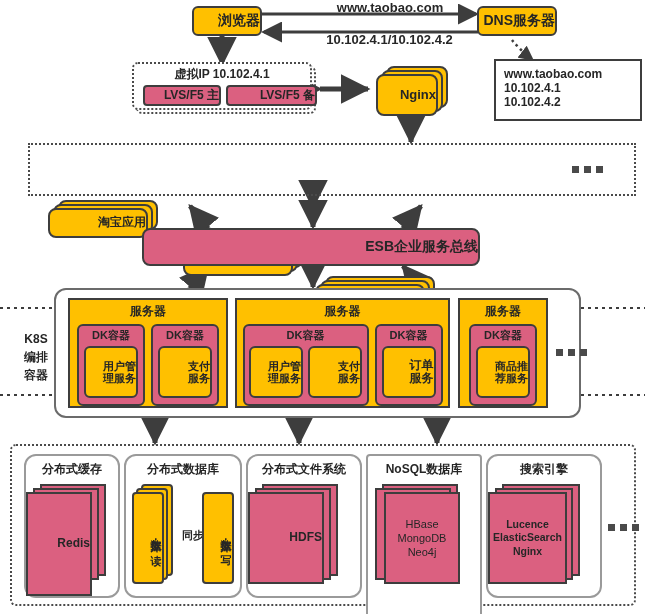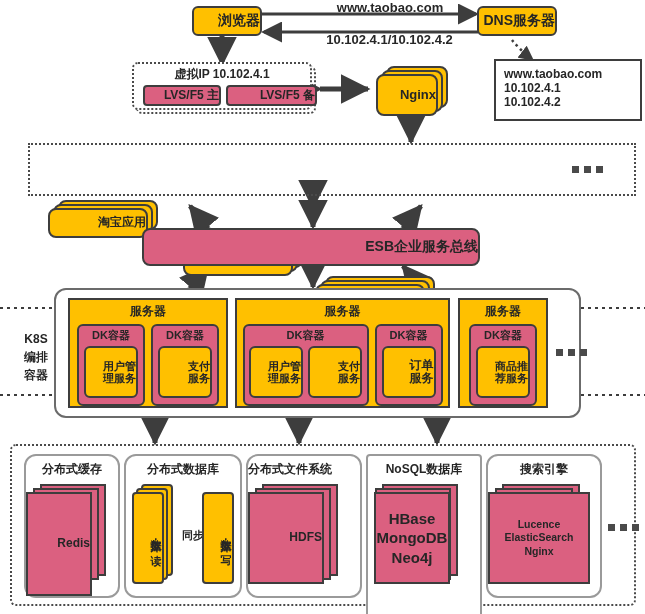--- a/index.html
+++ b/index.html
@@ -285,49 +285,49 @@
 
       <div class="label" style="position:absolute;left:47px;top:50px;width:40px;text-align:center;font-size:11px;">同步</div>
 
       <div class="node amber r4" style="position:absolute;left:76px;top:14px;width:32px;height:92px;font-size:11px;">
         <span class="vtext">数据库·写</span>
       </div>
     </div>
   </div>
 
   <div class="abs solidframe" style="left:246px;top:454px;width:116px;height:144px;border:2px solid #9a9a9a;border-radius:12px;">
-    <div class="label" style="font-size:12px;padding-top:5px;">分布式文件系统</div>
+    <div class="label" style="text-align:center;font-size:12px;padding-top:5px;">分布式文件系统</div>
     <div class="stack" style="position:relative;width:94px;height:100px;margin:6px auto 0;">
       <div class="sheet pink" style="left:14px;top:0;width:76px;height:92px;"></div>
       <div class="sheet pink" style="left:7px;top:4px;width:76px;height:92px;"></div>
       <div class="sheet pink node" style="left:0;top:8px;width:76px;height:92px;font-size:12px;">
         <span>HDFS</span>
       </div>
     </div>
   </div>
 
   <div class="abs solidframe" style="left:366px;top:454px;width:116px;height:164px;border:2px solid #9a9a9a;border-radius:4px;">
     <div class="label" style="text-align:center;font-size:12px;padding-top:5px;">NoSQL数据库</div>
     <div class="stack" style="position:relative;width:94px;height:100px;margin:6px auto 0;">
       <div class="sheet pink" style="left:14px;top:0;width:76px;height:92px;"></div>
       <div class="sheet pink" style="left:7px;top:4px;width:76px;height:92px;"></div>
-      <div class="sheet pink" style="left:6px;top:8px;width:76px;height:92px;display:flex;flex-direction:column;align-items:center;justify-content:center;font-weight:bold;font-size:15px;line-height:1.3;color:#262626;">
+      <div class="sheet pink" style="left:16px;top:8px;width:76px;height:92px;display:flex;flex-direction:column;align-items:center;justify-content:center;font-weight:normal;font-size:11px;line-height:1.3;color:#262626;">
         <span>HBase</span>
         <span>MongoDB</span>
         <span>Neo4j</span>
       </div>
     </div>
   </div>
 
   <div class="abs solidframe" style="left:486px;top:454px;width:116px;height:144px;border:2px solid #9a9a9a;border-radius:12px;">
     <div class="label" style="text-align:center;font-size:12px;padding-top:5px;">搜索引擎</div>
     <div class="stack" style="position:relative;width:94px;height:100px;margin:6px auto 0;">
       <div class="sheet pink" style="left:14px;top:0;width:78px;height:92px;"></div>
       <div class="sheet pink" style="left:7px;top:4px;width:78px;height:92px;"></div>
-      <div class="sheet pink" style="left:0;top:8px;width:102px;height:92px;display:flex;flex-direction:column;align-items:center;justify-content:center;font-weight:bold;font-size:10.5px;line-height:1.3;color:#262626;">
+      <div class="sheet pink" style="left:0;top:8px;width:79px;height:92px;display:flex;flex-direction:column;align-items:center;justify-content:center;font-weight:bold;font-size:10.5px;line-height:1.3;color:#262626;">
         <span>Lucence</span>
         <span>ElasticSearch</span>
         <span>Nginx</span>
       </div>
     </div>
   </div>
 
   <div class="abs ellipsis" style="left:608px;top:524px;">
     <i></i>
       <i></i>

